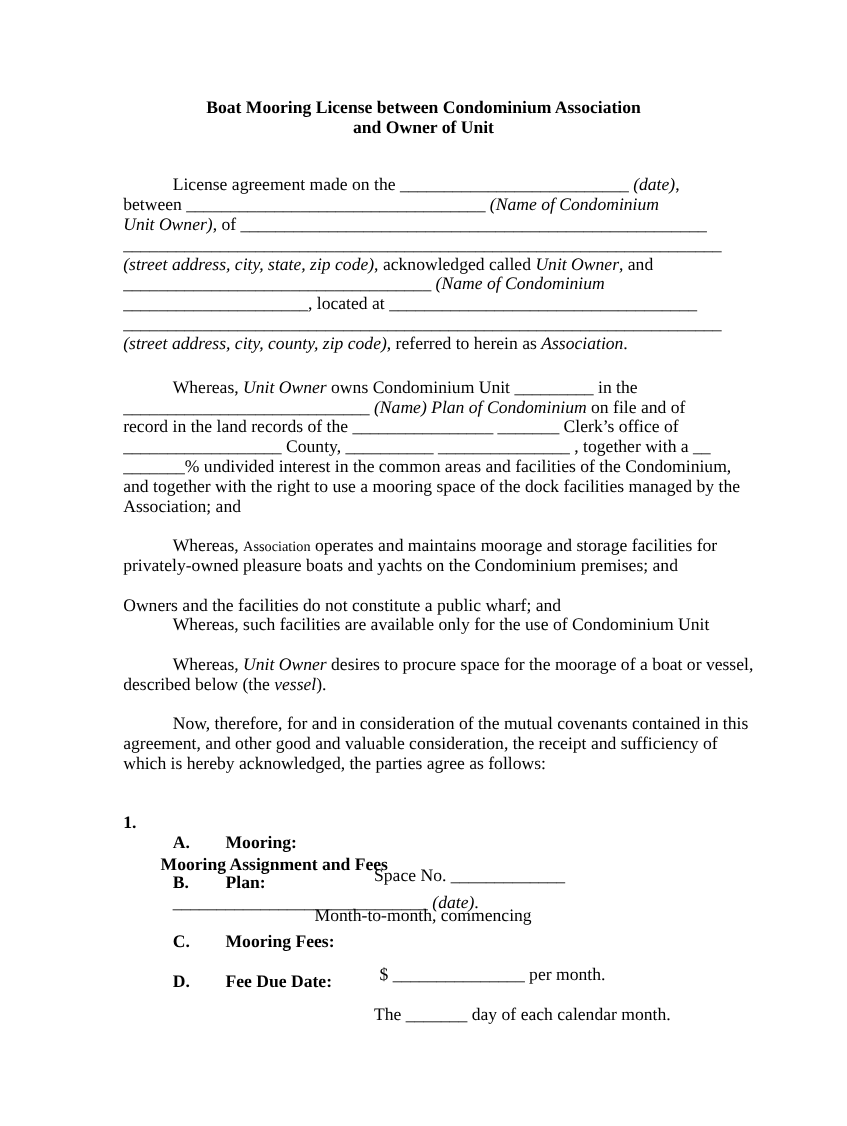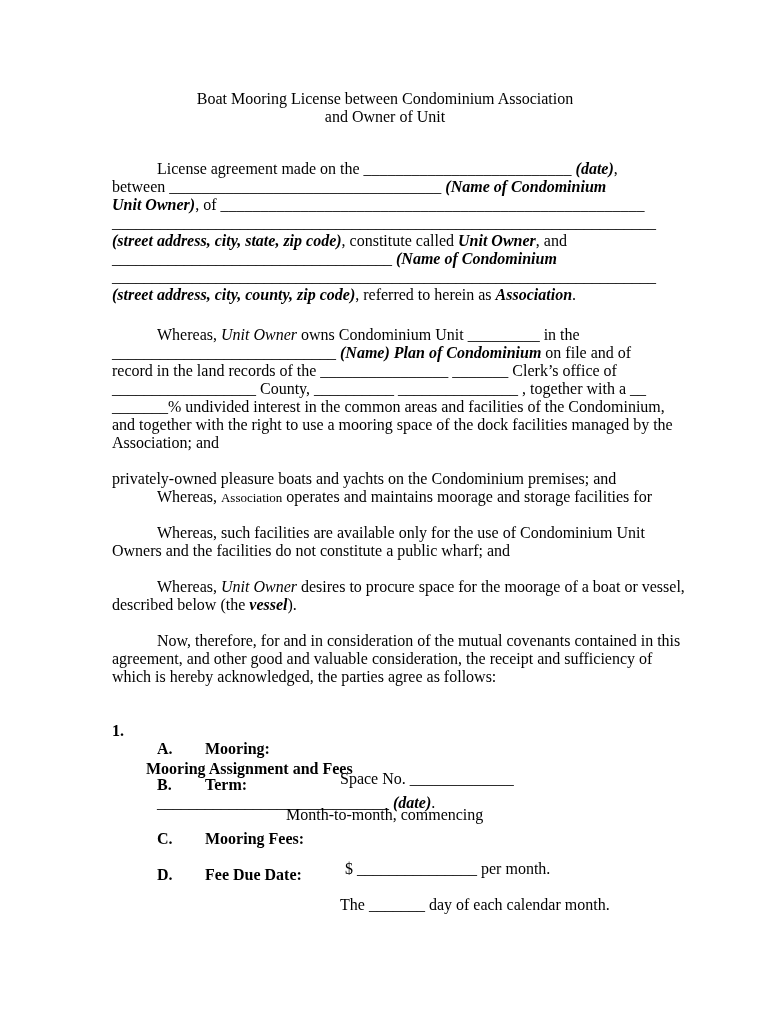--- a/index.html
+++ b/index.html
@@ -8,27 +8,27 @@
     width:770px;height:1024px;
     background:#ffffff;
     box-sizing:border-box;
     padding:90px 112px 0 112px;
     font-family:"Liberation Serif", serif;
     font-size:16px;
     color:#000000;
     overflow:hidden;
   }
   .line{height:18px;line-height:18px;white-space:pre;overflow:visible;}
-  .title-block{text-align:center;font-weight:normal;}
+  .title-block{text-align:center;font-weight:bold;}
   .title-block .line{text-align:center;}
   .para{margin-top:18px;}
   #paras .para:nth-child(1){margin-top:34px;}
   #paras .para:nth-child(2){margin-top:22px;}
   .para .line.first{padding-left:45px;}
-  .seg-bi{font-weight:bold;font-style:italic;}
+  .seg-bi{font-weight:normal;font-style:italic;}
   .seg-i{font-style:italic;}
   .seg-sm{font-size:13px;}
   .heading{position:relative;height:18px;line-height:18px;margin-top:18px;font-weight:bold;white-space:pre;}
   .heading .h-num{position:absolute;left:0;}
   .heading .h-title{position:absolute;left:34px;margin-top:20px;}
   .item{position:relative;height:18px;line-height:18px;margin-top:18px;white-space:pre;}
   .item .marker{position:absolute;left:45px;font-weight:bold;}
   .item .label{position:absolute;left:93px;font-weight:bold;}
   .item .value{position:absolute;margin-top:30px;}
   .item-extra{height:18px;line-height:18px;padding-left:45px;white-space:pre;}
@@ -41,58 +41,59 @@
     <div class="line">Boat Mooring License between Condominium Association</div>
     <div class="line">and Owner of Unit</div>
   </div>
 
   <div id="paras">
       <div class="para">
         <div class="line first"><span class="seg-r">License agreement made on the </span><span class="seg-r">__________________________</span><span class="seg-r"> </span><span class="seg-bi">(date)</span><span class="seg-r">,</span></div>
         <div class="line"><span class="seg-r">between </span><span class="seg-r">__________________________________</span><span class="seg-r"> </span><span class="seg-bi">(Name of Condominium</span></div>
         <div class="line"><span class="seg-bi">Unit Owner)</span><span class="seg-r">, of </span><span class="seg-r">_____________________________________________________</span></div>
         <div class="line"><span class="seg-r">____________________________________________________________________</span></div>
-        <div class="line"><span class="seg-bi">(street address, city, state, zip code)</span><span class="seg-r">, constitute called </span><span class="seg-bi">Unit Owner</span><span class="seg-r">, and</span></div>
+        <div class="line"><span class="seg-bi">(street address, city, state, zip code)</span><span class="seg-r">, acknowledged called </span><span class="seg-bi">Unit Owner</span><span class="seg-r">, and</span></div>
         <div class="line"><span class="seg-r">___________________________________</span><span class="seg-r"> </span><span class="seg-bi">(Name of Condominium</span></div>
+        <div class="line"><span class="seg-r">_____________________</span><span class="seg-r">, located at </span><span class="seg-r">___________________________________</span></div>
         <div class="line"><span class="seg-r">____________________________________________________________________</span></div>
         <div class="line"><span class="seg-bi">(street address, city, county, zip code)</span><span class="seg-r">, referred to herein as </span><span class="seg-bi">Association</span><span class="seg-r">.</span></div>
       </div>
       <div class="para">
         <div class="line first"><span class="seg-r">Whereas, </span><span class="seg-i">Unit Owner</span><span class="seg-r"> owns Condominium Unit </span><span class="seg-r">_________</span><span class="seg-r"> in the</span></div>
         <div class="line"><span class="seg-r">____________________________</span><span class="seg-r"> </span><span class="seg-bi">(Name) Plan of Condominium</span><span class="seg-r"> on file and of</span></div>
         <div class="line"><span class="seg-r">record in the land records of the </span><span class="seg-r">________________</span><span class="seg-r"> </span><span class="seg-r">_______</span><span class="seg-r"> Clerk’s office of</span></div>
         <div class="line"><span class="seg-r">__________________</span><span class="seg-r"> County, </span><span class="seg-r">__________ _______________</span><span class="seg-r"> , together with a __</span></div>
         <div class="line"><span class="seg-r">_______</span><span class="seg-r">% undivided interest in the common areas and facilities of the Condominium,</span></div>
         <div class="line"><span class="seg-r">and together with the right to use a mooring space of the dock facilities managed by the</span></div>
         <div class="line"><span class="seg-r">Association; and</span></div>
       </div>
       <div class="para">
+        <div class="line first"><span class="seg-r">Whereas, </span><span class="seg-sm">Association</span><span class="seg-r"> operates and maintains moorage and storage facilities for</span></div>
         <div class="line"><span class="seg-r">privately-owned pleasure boats and yachts on the Condominium premises; and</span></div>
-        <div class="line first"><span class="seg-r">Whereas, </span><span class="seg-sm">Association</span><span class="seg-r"> operates and maintains moorage and storage facilities for</span></div>
       </div>
       <div class="para">
+        <div class="line"><span class="seg-r">Owners and the facilities do not constitute a public wharf; and</span></div>
         <div class="line first"><span class="seg-r">Whereas, such facilities are available only for the use of Condominium Unit</span></div>
-        <div class="line"><span class="seg-r">Owners and the facilities do not constitute a public wharf; and</span></div>
       </div>
       <div class="para">
         <div class="line first"><span class="seg-r">Whereas, </span><span class="seg-i">Unit Owner</span><span class="seg-r"> desires to procure space for the moorage of a boat or vessel,</span></div>
         <div class="line"><span class="seg-r">described below (the </span><span class="seg-bi">vessel</span><span class="seg-r">).</span></div>
       </div>
       <div class="para">
         <div class="line first"><span class="seg-r">Now, therefore, for and in consideration of the mutual covenants contained in this</span></div>
         <div class="line"><span class="seg-r">agreement, and other good and valuable consideration, the receipt and sufficiency of</span></div>
         <div class="line"><span class="seg-r">which is hereby acknowledged, the parties agree as follows:</span></div>
       </div>
     </div>
 
   <div class="heading">
     <span class="h-num">1.</span>
     <span class="h-title">Mooring Assignment and Fees</span>
   </div>
 
   <div id="items">
       <div class="item"><span class="marker">A.</span><span class="label">Mooring:</span><span class="value" style="left: 228px;"><span class="seg-r">Space No. </span><span class="seg-r">_____________</span></span></div>
-      <div class="item"><span class="marker">B.</span><span class="label">Term:</span><span class="value" style="left: 174px;"><span class="seg-r">Month-to-month, commencing</span></span></div>
+      <div class="item"><span class="marker">B.</span><span class="label">Plan:</span><span class="value" style="left: 174px;"><span class="seg-r">Month-to-month, commencing</span></span></div>
       <div class="item-extra"><span class="seg-r">_____________________________</span><span class="seg-r"> </span><span class="seg-bi">(date)</span><span class="seg-r">.</span></div>
       <div class="item"><span class="marker">C.</span><span class="label">Mooring Fees:</span><span class="value" style="left: 233px;"><span class="seg-r">$ </span><span class="seg-r">_______________</span><span class="seg-r"> per month.</span></span></div>
       <div class="item"><span class="marker">D.</span><span class="label">Fee Due Date:</span><span class="value" style="left: 228px;"><span class="seg-r">The </span><span class="seg-r">_______</span><span class="seg-r"> day of each calendar month.</span></span></div>
     </div>
 </div>
 
 </body></html>

